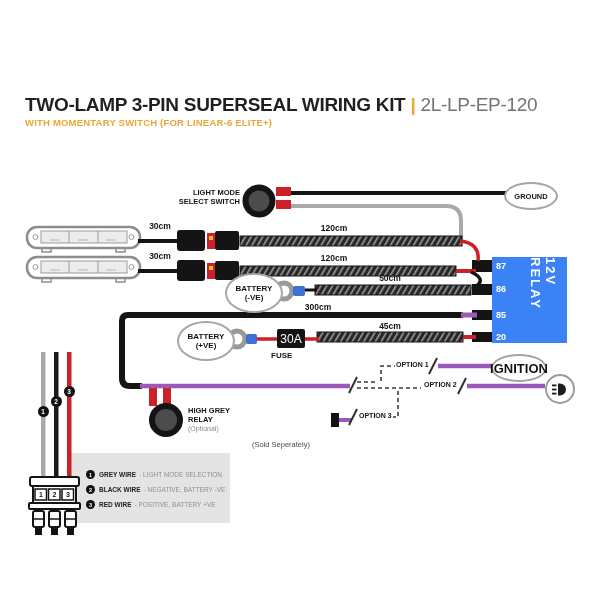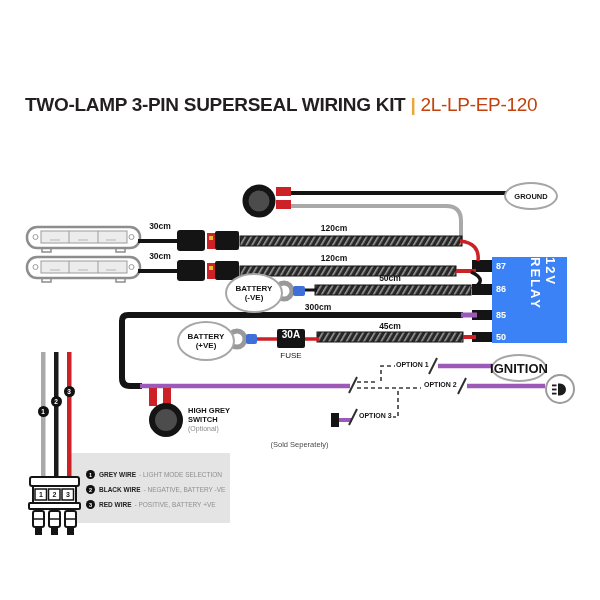--- a/index.html
+++ b/index.html
@@ -6,42 +6,42 @@
   .stage{position:relative;width:600px;height:600px;background:#fff;overflow:hidden;
          font-family:"Liberation Sans",sans-serif;}
   .abs{position:absolute;}
   
   .under{z-index:1;}
   svg.wires{position:absolute;left:0;top:0;z-index:2;}
   .lbl{position:absolute;z-index:3;}
   
   .title{white-space:nowrap;font-weight:700;font-size:19px;letter-spacing:-0.3px;color:#231f20;}
   .title .sep{color:#eaa636;margin:0 5px;font-weight:700;}
-  .title .code{font-weight:500;color:#c2410c;}
+  .title .code{font-weight:500;color:#737373;}
   .subtitle{font-weight:700;font-size:9.5px;color:#eaa636;letter-spacing:0.2px;}
   
   .len{font-weight:700;font-size:8.5px;color:#141414;text-align:center;}
   .opt{font-weight:700;font-size:7px;color:#141414;white-space:nowrap;}
   .oval{border:2px solid #a6a6a6;border-radius:50%;background:#fff;display:flex;flex-direction:column;
         justify-content:center;align-items:center;font-weight:700;color:#141414;text-align:right;}
   .switch-lbl{font-weight:700;font-size:7.5px;line-height:9px;color:#141414;text-align:right;}
   .note{font-size:7px;color:#8a8a8a;font-weight:400;}
   
-  .fusebox{background:#141414;color:#fff;font-size:10px;font-weight:700;display:flex;
-           align-items:flex-start;justify-content:center;border-radius:2px;}
-  .fuselbl{font-weight:400;font-size:8px;color:#141414;text-align:center;}
+  .fusebox{background:#141414;color:#fff;font-size:12px;font-weight:400;display:flex;
+           align-items:center;justify-content:center;border-radius:2px;}
+  .fuselbl{font-weight:700;font-size:8px;color:#141414;text-align:left;}
   
   .relay{background:#3b82f6;}
   .relay .pin{position:absolute;left:4px;color:#fff;font-weight:700;font-size:9px;}
   .relay .rlabel{position:absolute;right:9px;top:0;height:100%;display:flex;align-items:center;
                  writing-mode:vertical-rl;color:#fff;font-weight:700;font-size:13px;letter-spacing:2px;}
   
   .canm8{background:#fff;border:3.5px solid #141414;display:flex;align-items:center;justify-content:center;
          font-size:12.5px;font-weight:700;color:#b9b9b9;letter-spacing:1px;}
-  .soldnote{font-size:7.5px;color:#4a4a4a;text-align:center;}
+  .soldnote{font-size:7.5px;color:#4a4a4a;text-align:left;}
   
   .hbcircle{border:2px solid #9b9b9b;border-radius:50%;background:#fff;display:flex;
             align-items:center;justify-content:center;}
   
   .wbadge{width:11px;height:11px;border-radius:50%;background:#111;color:#fff;font-size:6.5px;
           font-weight:700;display:flex;align-items:center;justify-content:center;}
   .pinnum{font-size:7px;font-weight:700;color:#141414;text-align:center;}
   
   .legend{background:#e4e4e4;}
   .legrow{position:absolute;left:16px;display:flex;align-items:center;white-space:nowrap;}
@@ -183,21 +183,26 @@
       <line x1="65" y1="519" x2="76" y2="519" stroke-width="1.5"></line>
       <rect x="36" y="527" width="5" height="7" fill="#141414"></rect>
       <rect x="52" y="527" width="5" height="7" fill="#141414"></rect>
       <rect x="68" y="527" width="5" height="7" fill="#141414"></rect>
     </g>
   </svg>
 
   <div class="lbl title" style="left:25px;top:94px;">
     <span>TWO-LAMP 3-PIN SUPERSEAL WIRING KIT</span><span class="sep">|</span><span class="code">2L-LP-EP-120</span>
   </div>
-
+  <div class="lbl subtitle" style="left:25px;top:117px;">WITH MOMENTARY SWITCH (FOR LINEAR-6 ELITE+)</div>
+
+  <div class="lbl switch-lbl" style="left:150px;top:188px;width:90px;">
+    <div>LIGHT MODE</div>
+    <div>SELECT SWITCH</div>
+  </div>
 
   <div class="lbl oval" style="left:504px;top:182px;width:50px;height:24px;font-size:7.5px;">
     <span>GROUND</span>
   </div>
   <div class="lbl oval" style="left:491px;top:354px;width:52px;height:24px;font-size:13px;">
     <span>IGNITION</span>
   </div>
   <div class="lbl oval" style="left:225px;top:273px;width:54px;height:36px;font-size:8px;line-height:9px;">
     <span>BATTERY</span>
     <span>(-VE)</span>
@@ -217,40 +222,40 @@
 
   <div class="lbl fusebox" style="left:277px;top:329px;width:28px;height:19px;">
     <span>30A</span>
   </div>
   <div class="lbl fuselbl" style="left:271px;top:351px;width:40px;">FUSE</div>
 
   <div class="lbl relay" style="left:492px;top:257px;width:75px;height:86px;">
     <div class="pin" style="top:4px;">87</div>
     <div class="pin" style="top:27px;">86</div>
     <div class="pin" style="top:53px;">85</div>
-    <div class="pin" style="top:75px;">50</div>
+    <div class="pin" style="top:75px;">20</div>
     <div class="rlabel">12V RELAY</div>
   </div>
 
   <div class="lbl opt" style="left:396px;top:361px;">OPTION 1</div>
   <div class="lbl opt" style="left:424px;top:381px;">OPTION 2</div>
   <div class="lbl opt" style="left:359px;top:412px;">OPTION 3</div>
 
   <div class="lbl hbcircle" style="left:545px;top:374px;width:26px;height:26px;">
     <svg width="17" height="13" viewBox="0 0 17 13">
       <path d="M8,0.5 a6,6 0 0 1 0,12 h-2 v-12 z" fill="#1c1c1c"></path>
       <rect x="0" y="1.5" width="4.5" height="1.8" fill="#1c1c1c"></rect>
       <rect x="0" y="5.6" width="4.5" height="1.8" fill="#1c1c1c"></rect>
       <rect x="0" y="9.7" width="4.5" height="1.8" fill="#1c1c1c"></rect>
     </svg>
   </div>
 
   <div class="lbl" style="left:188px;top:406px;font-weight:700;font-size:7.5px;line-height:9px;color:#141414;">
     <div>HIGH GREY</div>
-    <div>SWITCH</div>
+    <div>RELAY</div>
     <div class="note">(Optional)</div>
   </div>
 
   <div class="lbl soldnote" style="left:252px;top:440px;width:95px;">(Sold Seperately)</div>
 
   <div class="lbl wbadge" style="left:37.5px;top:406px;">1</div>
   <div class="lbl wbadge" style="left:50.5px;top:396px;">2</div>
   <div class="lbl wbadge" style="left:63.5px;top:386px;">3</div>
 
   <div class="lbl pinnum" style="left:35px;top:491px;width:12px;">1</div>

